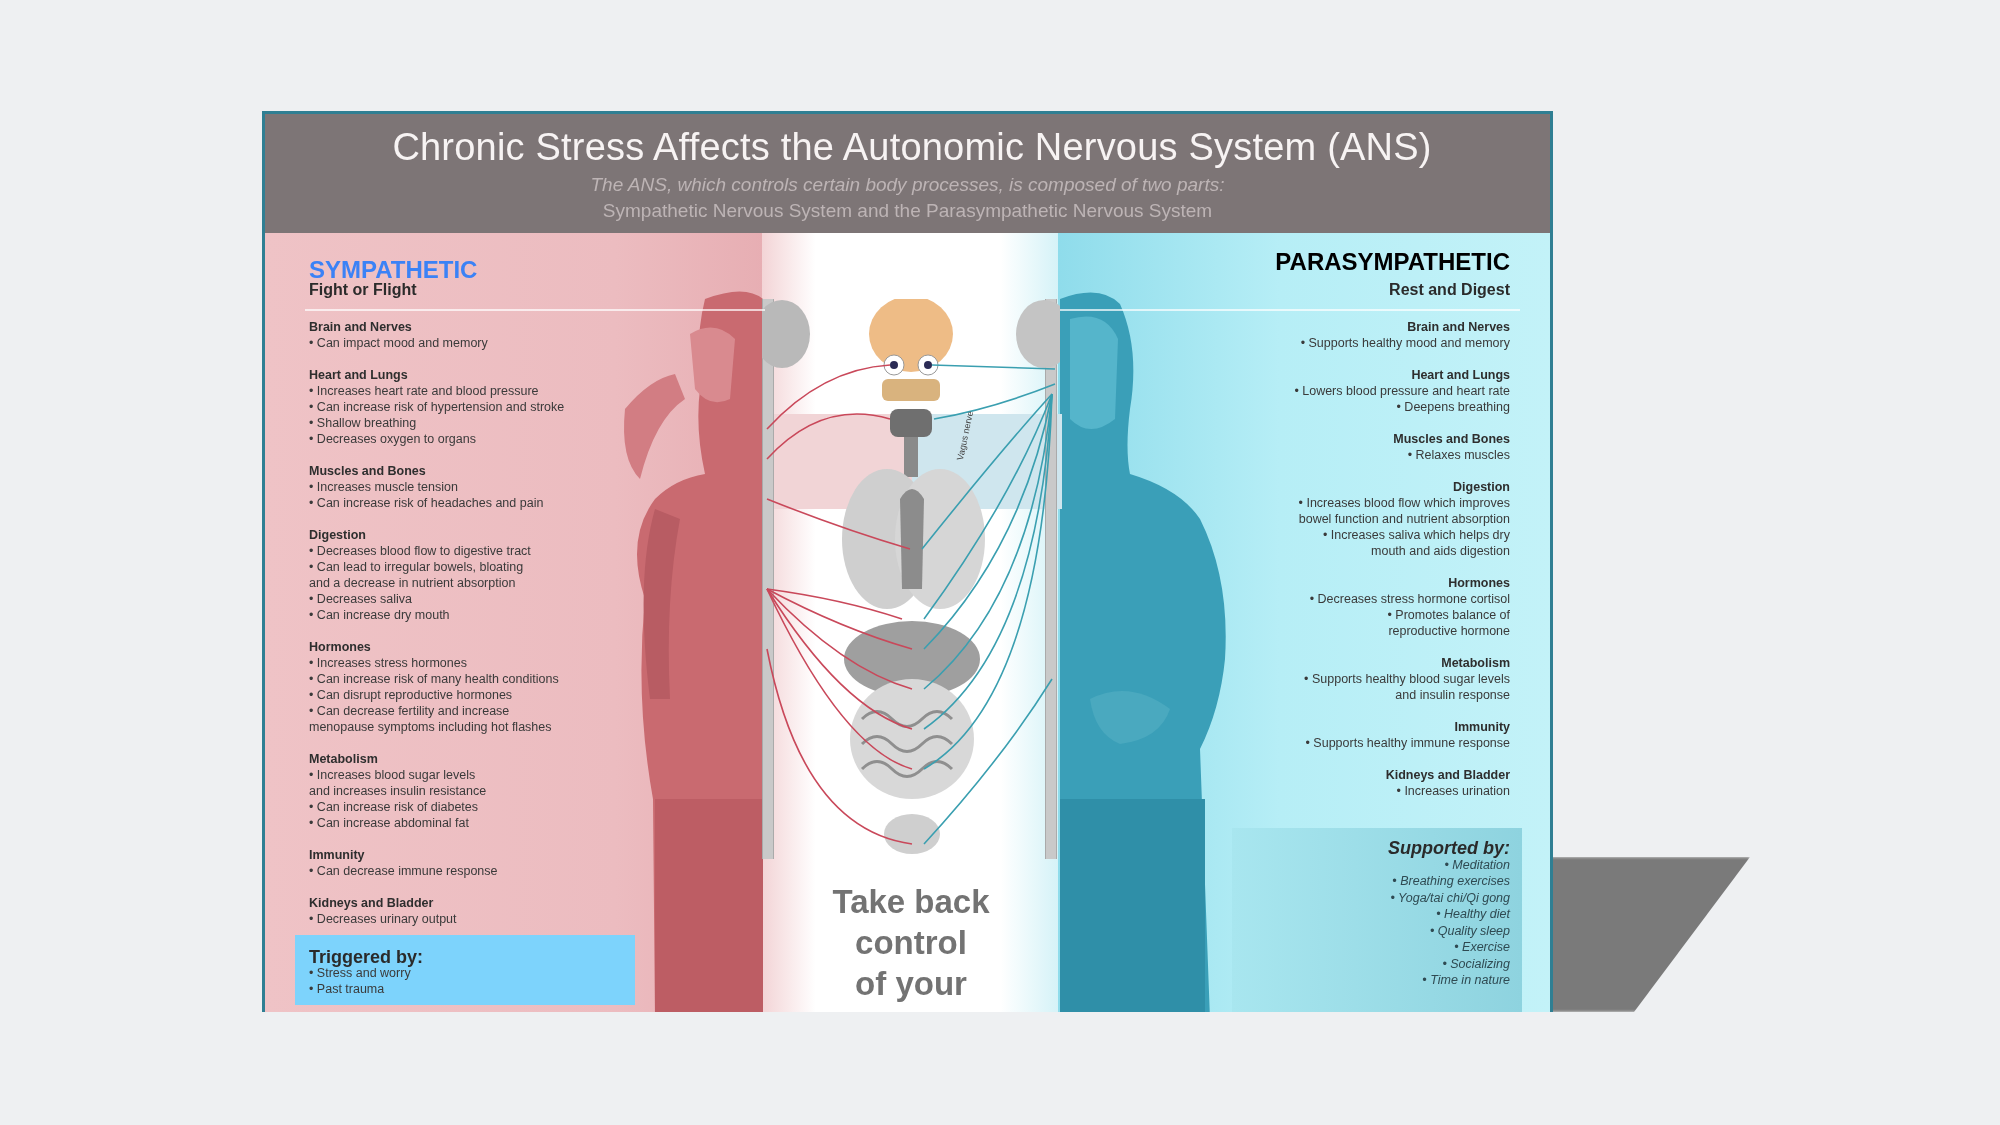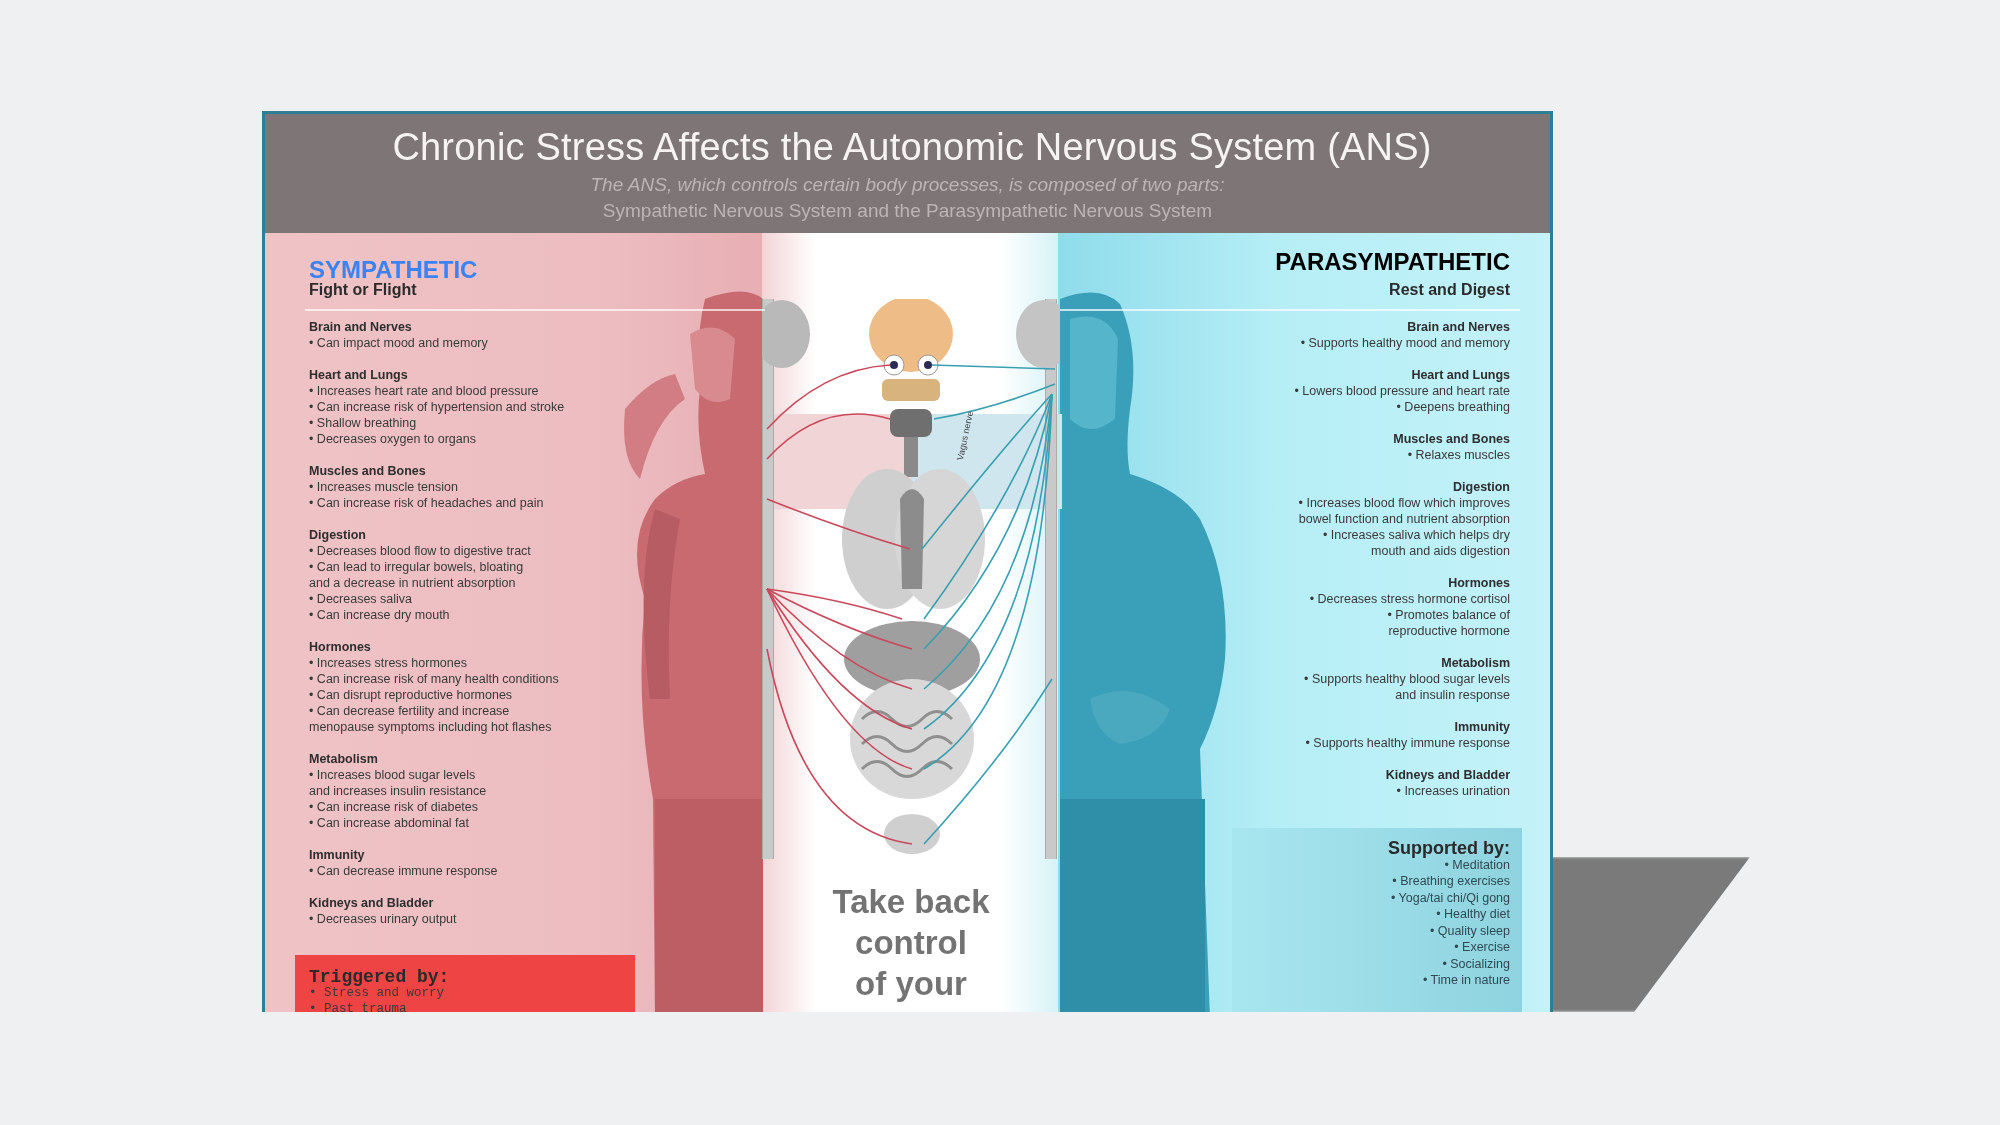--- a/index.html
+++ b/index.html
@@ -20,24 +20,24 @@
   .h-sym { left:44px; top:134px; color:#3b82f6;margin-top:8px; }
   .h-para { right:40px; top:134px; color:#000000; }
   .h-tag { position:absolute; font-size:16px; color:#2b2b2b; top:167px; font-weight:bold; }
   .tag-l { left:44px; } .tag-r { right:40px; }
   .col { position:absolute; font-size:12.5px; color:#3a3a3a; line-height:16px; }
   .col-l { left:44px; top:205px; width:320px; }
   .col-r { right:40px; top:205px; width:300px; text-align:right; }
   .sec { margin-bottom:16px; }
   .sec-t { font-weight:bold; color:#2e2e2e; font-size:12.5px; }
   .li { white-space:pre-line; }
-  .box-trig { position:absolute; left:30px; top:841px; width:340px; height:70px; background:#ef4444;font-family:Liberation Mono, monospace; }
+  .box-trig { position:absolute; left:30px; top:821px; width:340px; height:70px; background:#7dd3fc; }
   .trig-t, .sup-t { font-size:18px; font-weight:bold; color:#2a2a2a; }
   .box-trig .inner { position:absolute; left:14px; top:14px; font-size:12.5px; color:#3a3a3a; line-height:16px; }
-  .box-sup { position:absolute; right:28px; top:714px; width:290px; height:208px; background:linear-gradient(90deg,#a8e6ef,#8ed3df); }
+  .box-sup { position:absolute; right:28px; top:714px; width:290px; height:208px; background:linear-gradient(90deg,#a8e6ef,#8ed3df);font-style:italic; }
   .box-sup .inner { position:absolute; right:12px; top:12px; text-align:right; font-size:12.5px; color:#2f4a52; line-height:16.5px; }
   .figure-l { position:absolute; left:330px; top:165px; width:170px; height:740px; }
   .figure-r { position:absolute; left:795px; top:165px; width:200px; height:740px; }
   .spine { position:absolute; width:10px; background:#c9c9c9; border-left:1px solid #aaa; border-right:1px solid #aaa; }
   .take-back { position:absolute; left:497px; width:298px; top:767px; text-align:center; font-size:33px; font-weight:bold; color:#737373; line-height:41px; }
   .vagus { position:absolute; left:690px; top:345px; transform:rotate(-78deg); font-size:9px; color:#444; transform-origin:left top; }
 </style>
 </head>
 <body>
 

